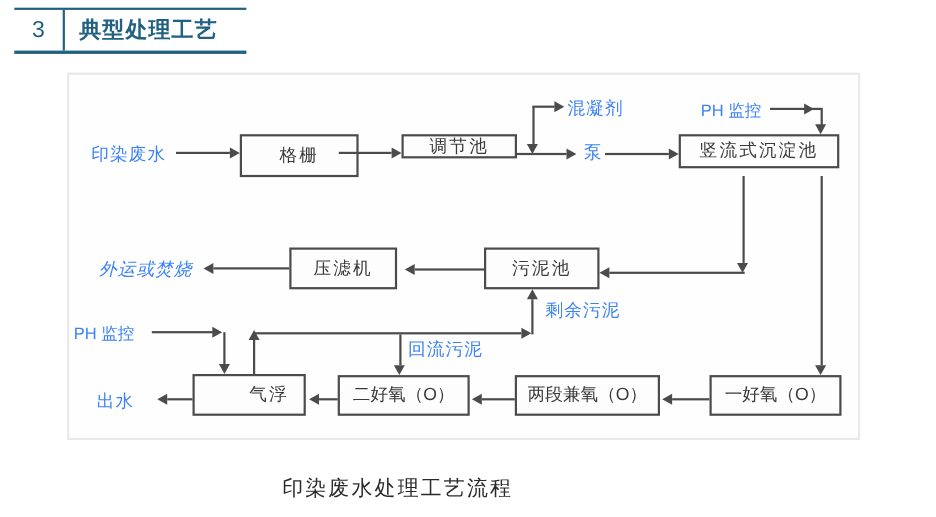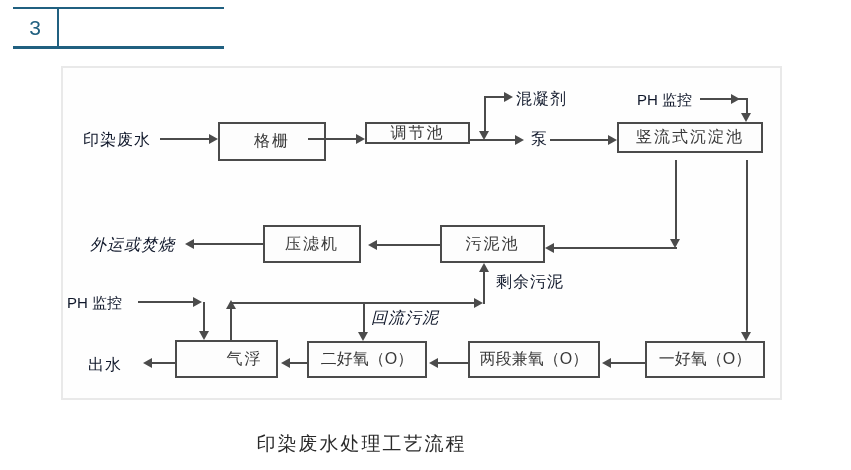--- a/index.html
+++ b/index.html
@@ -28,41 +28,42 @@
   .frame {
     position:absolute; left:61px; top:66px; width:721px; height:334px;
     border:2px solid #e9e9e9; background:#fefefe; box-sizing:border-box;
   }
   
   .node {
     position:absolute; box-sizing:border-box; border:2px solid var(--line);
     background:#fdfdfd; display:flex; align-items:center; justify-content:center;
     font-size:16px; color:#3a3a3a; letter-spacing:2px; white-space:nowrap;
   }
-  .lbl { position:absolute; font-size:16px; color:#0f172a; white-space:nowrap; letter-spacing:1px; }
+  .lbl { position:absolute; font-size:16px; color:#3b82f6; white-space:nowrap; letter-spacing:1px; }
   .lbl.small { font-size:15px; letter-spacing:0; }
   .hline { position:absolute; height:2px; background:var(--line); }
   .vline { position:absolute; width:2px; background:var(--line); }
   .arr { position:absolute; width:0; height:0; }
   .arr.r { border-top:5px solid transparent; border-bottom:5px solid transparent; border-left:9px solid var(--line); }
   .arr.l { border-top:5px solid transparent; border-bottom:5px solid transparent; border-right:9px solid var(--line); }
   .arr.d { border-left:5px solid transparent; border-right:5px solid transparent; border-top:9px solid var(--line); }
   .arr.u { border-left:5px solid transparent; border-right:5px solid transparent; border-bottom:9px solid var(--line); }
   
   .caption {
     position:absolute; left:0; top:431px; width:723px; text-align:center;
     font-size:19px; color:#2a2a2a; letter-spacing:2px;
   }
 </style>
 </head>
 <body>
 
 <div class="sec-header">
   <div class="sec-num">3</div>
   <div class="sec-divider"></div>
+  <div class="sec-title">典型处理工艺</div>
 </div>
 
 <div class="frame"></div>
 
 <div>
 
   <div class="node" style="left:218px;top:122px;width:108px;height:39px;">格栅</div>
   <div class="node" style="left:365px;top:122px;width:105px;height:22px;">调节池</div>
   <div class="node" style="left:617px;top:122px;width:146px;height:31px;">竖流式沉淀池</div>
   <div class="node" style="left:263px;top:225px;width:98px;height:38px;">压滤机</div>
@@ -72,21 +73,21 @@
   <div class="node" style="left:468px;top:341px;width:132px;height:37px;letter-spacing:0;">两段兼氧（O）</div>
   <div class="node" style="left:645px;top:341px;width:120px;height:37px;letter-spacing:0;">一好氧（O）</div>
 
   <div class="lbl" style="left:83px;top:130px;">印染废水</div>
   <div class="lbl" style="left:516px;top:89px;">混凝剂</div>
   <div class="lbl" style="left:531px;top:129px;">泵</div>
   <div class="lbl small" style="left:637px;top:91px;">PH 监控</div>
   <div class="lbl" style="left:90px;top:235px;font-style:italic;">外运或焚烧</div>
   <div class="lbl" style="left:496px;top:272px;">剩余污泥</div>
   <div class="lbl small" style="left:67px;top:294px;">PH 监控</div>
-  <div class="lbl" style="left:371px;top:308px;font-style:italic;">回流污泥</div>
+  <div class="lbl" style="left:371px;top:308px;">回流污泥</div>
   <div class="lbl" style="left:88px;top:355px;">出水</div>
 
   <div class="hline" style="left:160px;top:138px;width:49px;"></div>
   <div class="arr r" style="left:209px;top:134px;"></div>
 
   <div class="hline" style="left:308px;top:138px;width:48px;"></div>
   <div class="arr r" style="left:356px;top:134px;"></div>
 
   <div class="hline" style="left:470px;top:139px;width:45px;"></div>
   <div class="arr r" style="left:515px;top:135px;"></div>

